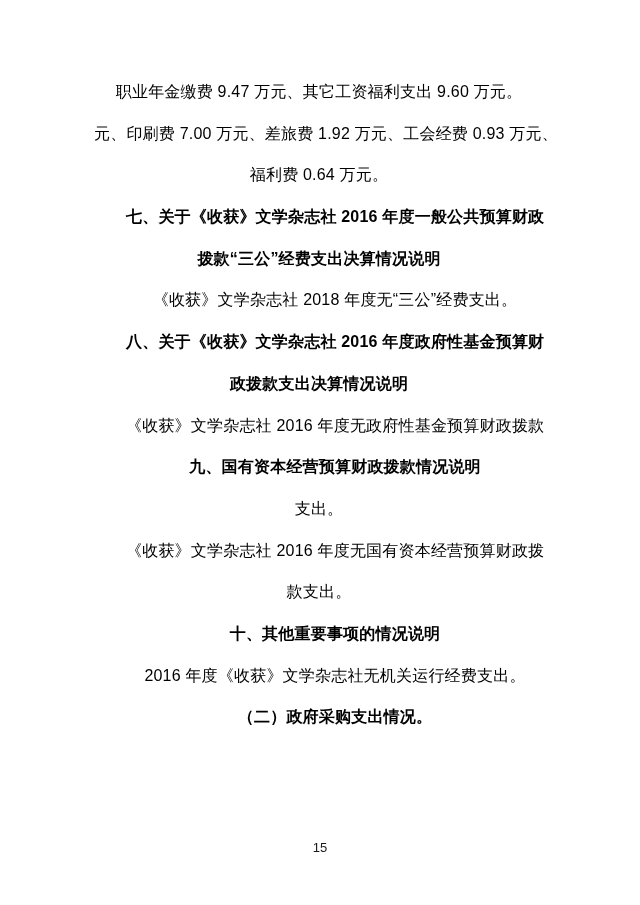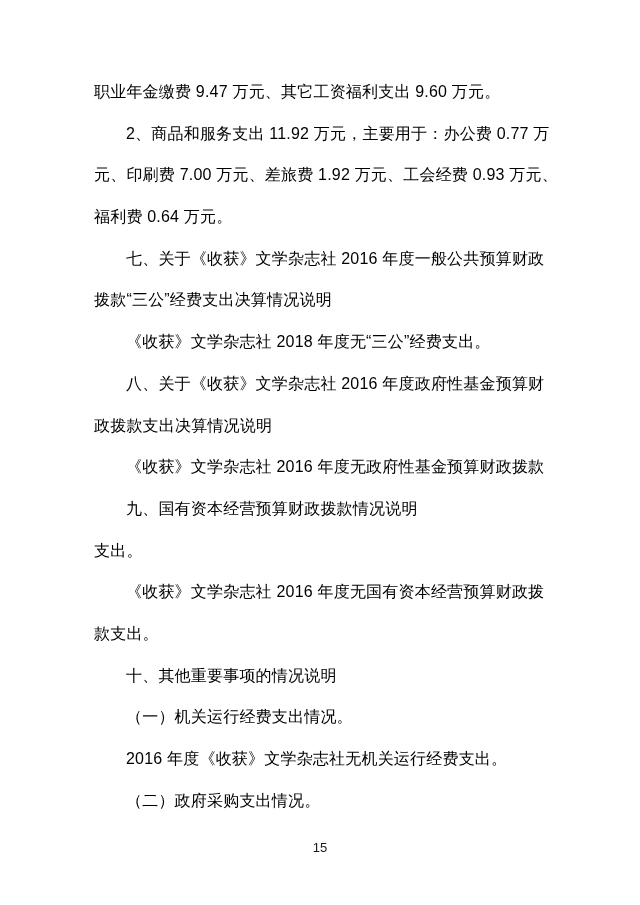--- a/index.html
+++ b/index.html
@@ -20,28 +20,28 @@
     position: absolute;
     left: 94px;
     top: 71px;
     width: 450px;
   }
   .line {
     font-size: 16px;
     line-height: 41.7px;
     height: 41.7px;
     white-space: nowrap;
-    text-align: left;
+    text-align: center;
     letter-spacing: 0.2px;
   }
   .line.indent {
     padding-left: 32px;
   }
   .line.bold {
-    font-weight: 400;
+    font-weight: 700;
   }
   .line.fill {
     text-align: justify;
     text-align-last: justify;
   }
   .page-footer {
     position: absolute;
     left: 0;
     top: 838px;
     width: 640px;
@@ -53,34 +53,32 @@
     color: #1a1a1a;
     display: inline-block;
   }
 </style>
 </head>
 <body>
 
 <div class="page">
   <div class="content">
     <div class="line">职业年金缴费 9.47 万元、其它工资福利支出 9.60 万元。</div>
-    <div class="line indent fill">2、商品和服务支出 11.92 万元，主要用于：办公费 0.77 万</div>
     <div class="line fill">元、印刷费 7.00 万元、差旅费 1.92 万元、工会经费 0.93 万元、</div>
     <div class="line">福利费 0.64 万元。</div>
     <div class="line indent bold fill">七、关于《收获》文学杂志社 2016 年度一般公共预算财政</div>
     <div class="line bold">拨款“三公”经费支出决算情况说明</div>
     <div class="line indent">《收获》文学杂志社 2018 年度无“三公”经费支出。</div>
     <div class="line indent bold fill">八、关于《收获》文学杂志社 2016 年度政府性基金预算财</div>
     <div class="line bold">政拨款支出决算情况说明</div>
     <div class="line indent fill">《收获》文学杂志社 2016 年度无政府性基金预算财政拨款</div>
     <div class="line indent bold">九、国有资本经营预算财政拨款情况说明</div>
     <div class="line">支出。</div>
     <div class="line indent fill">《收获》文学杂志社 2016 年度无国有资本经营预算财政拨</div>
     <div class="line">款支出。</div>
     <div class="line indent bold">十、其他重要事项的情况说明</div>
-    <div class="line indent bold">（一）机关运行经费支出情况。</div>
     <div class="line indent">2016 年度《收获》文学杂志社无机关运行经费支出。</div>
     <div class="line indent bold">（二）政府采购支出情况。</div>
   </div>
   <div class="page-footer">
     <span class="page-number">15</span>
   </div>
 </div>
 
 </body></html>

